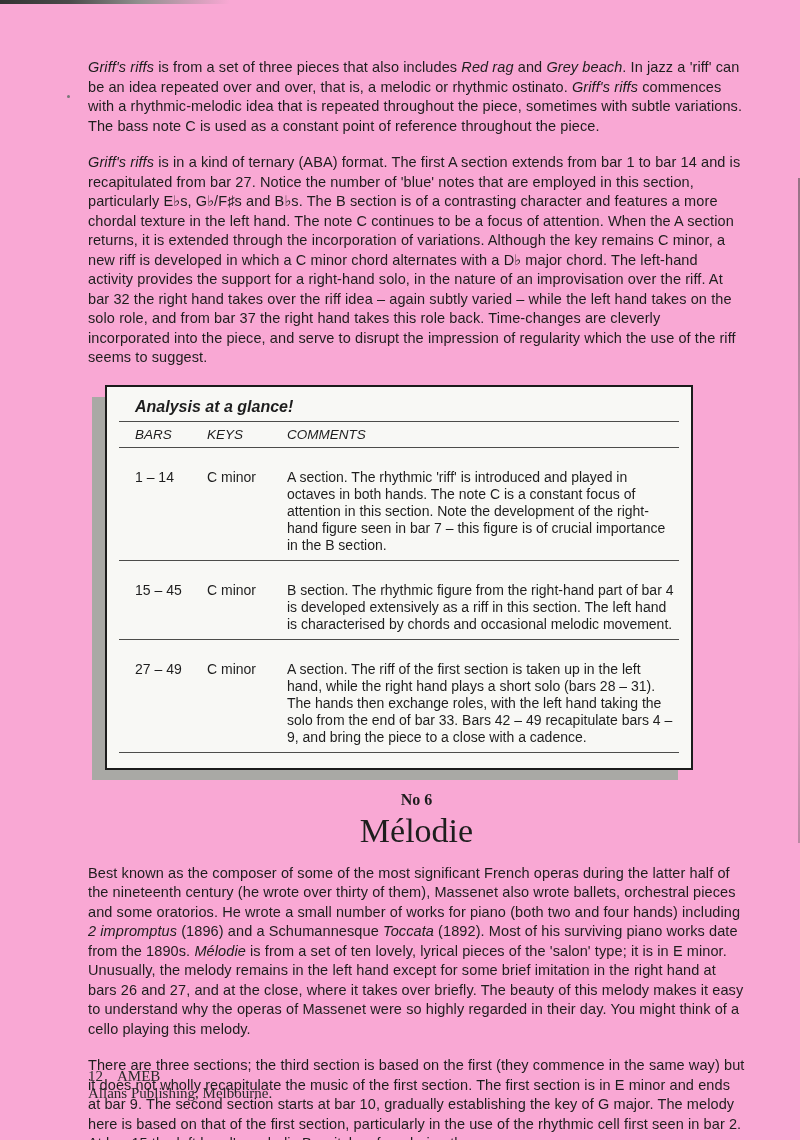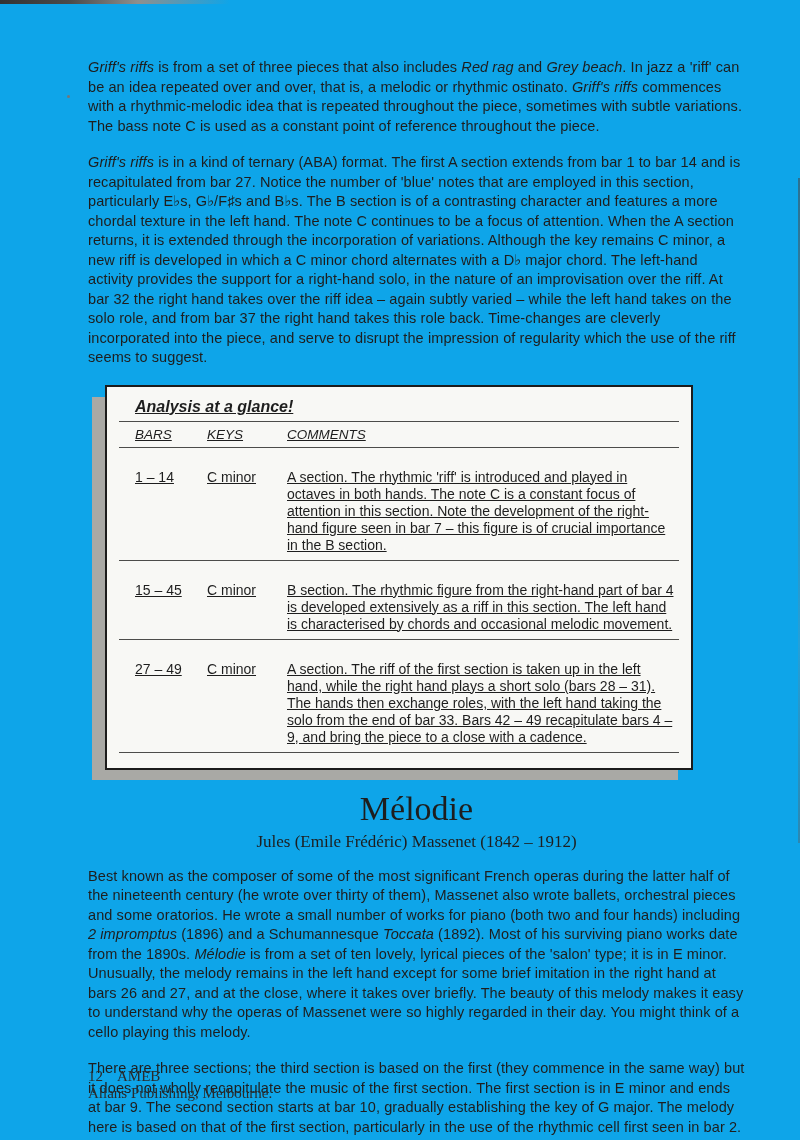--- a/index.html
+++ b/index.html
@@ -1,20 +1,20 @@
 <!DOCTYPE html>
 <html><head>
 <meta charset="utf-8">
 <style>
   html,body { margin:0; padding:0; background:#e9e9e7; }
   .page {
     position:relative;
     width:800px; height:1140px;
     margin:0 auto;
-    background:#0ea5e9;
+    background:#f9a8d4;
     color:#1e1e1e;
     font-family:"Liberation Sans","DejaVu Sans",sans-serif;
     overflow:hidden;
   }
   
   .scan-bar-top {
     position:absolute; top:0; left:0; width:230px; height:4px;
     background:linear-gradient(to right,#333 0%,#4a4a4a 30%,#8f8f8d 60%,rgba(180,180,178,0) 100%);
   }
   .scan-line-right {
@@ -35,21 +35,21 @@
   }
   .body-par em { font-style:italic; }
   
   .analysis-box {
     width:560px;
     margin:3px 0 0 17px;
     background:#f8f8f5;
     border:2px solid #1c1c1c;
     box-shadow:-14px 11px 0 -1px #a9a9a5;
     padding:6px 12px 8px 12px;
-    font-size:14px; line-height:17px;text-decoration:underline;
+    font-size:14px; line-height:17px;
   }
   .ab-title {
     font-weight:bold; font-style:italic; font-size:16px;
     padding:5px 0 6px 16px;
   }
   .ab-rule { height:1px; background:#4c4c4a; }
   .ab-header-row, .ab-row { display:flex; }
   .ab-header-row { padding:4px 0 4px 0; font-style:italic; font-size:13.5px;align-items:flex-end; }
   .ab-row { padding:5px 0 6px 0;margin-top:16px; }
   .col-bars  { width:88px; padding-left:16px; box-sizing:border-box; flex:none; }
@@ -114,22 +114,22 @@
       <div class="ab-row">
         <div class="col-bars">27 – 49</div>
         <div class="col-keys">C minor</div>
         <div class="col-comments">A section. The riff of the first section is taken up in the left hand, while the right hand plays a short solo (bars 28 – 31). The hands then exchange roles, with the left hand taking the solo from the end of bar 33. Bars 42 – 49 recapitulate bars 4 – 9, and bring the piece to a close with a cadence.</div>
       </div>
       <div class="ab-rule"></div>
       <div class="ab-bottom-gap"></div>
     </div>
 
     <div class="piece-heading">
+      <div class="piece-number">No 6</div>
       <div class="piece-title">Mélodie</div>
-      <div class="piece-composer">Jules (Emile Frédéric) Massenet (1842 – 1912)</div>
     </div>
 
     <p class="body-par"><span>Best known as the composer of some of the most significant French operas during the latter half of the nineteenth century (he wrote over thirty of them), Massenet also wrote ballets, orchestral pieces and some oratorios. He wrote a small number of works for piano (both two and four hands) including </span><em>2 impromptus</em><span> (1896) and a Schumannesque </span><em>Toccata</em><span> (1892). Most of his surviving piano works date from the 1890s. </span><em>Mélodie</em><span> is from a set of ten lovely, lyrical pieces of the 'salon' type; it is in E minor. Unusually, the melody remains in the left hand except for some brief imitation in the right hand at bars 26 and 27, and at the close, where it takes over briefly. The beauty of this melody makes it easy to understand why the operas of Massenet were so highly regarded in their day. You might think of a cello playing this melody.</span></p>
 
     <p class="body-par"><span>There are three sections; the third section is based on the first (they commence in the same way) but it does not wholly recapitulate the music of the first section. The first section is in E minor and ends at bar 9. The second section starts at bar 10, gradually establishing the key of G major. The melody here is based on that of the first section, particularly in the use of the rhythmic cell first seen in bar 2. At bar 15 the left hand's melodic B switches from being the</span></p>
 
   </div>
 
   <div class="footer">
     <div>

